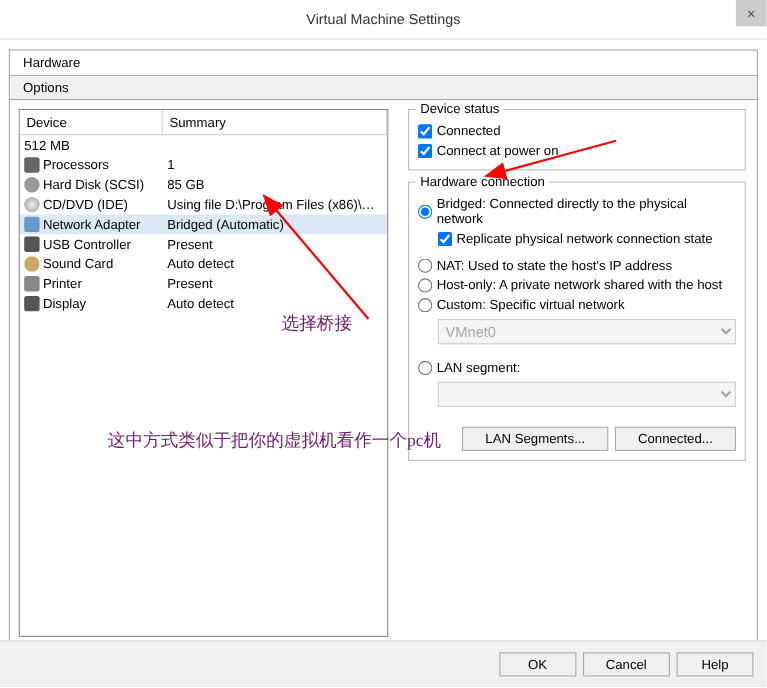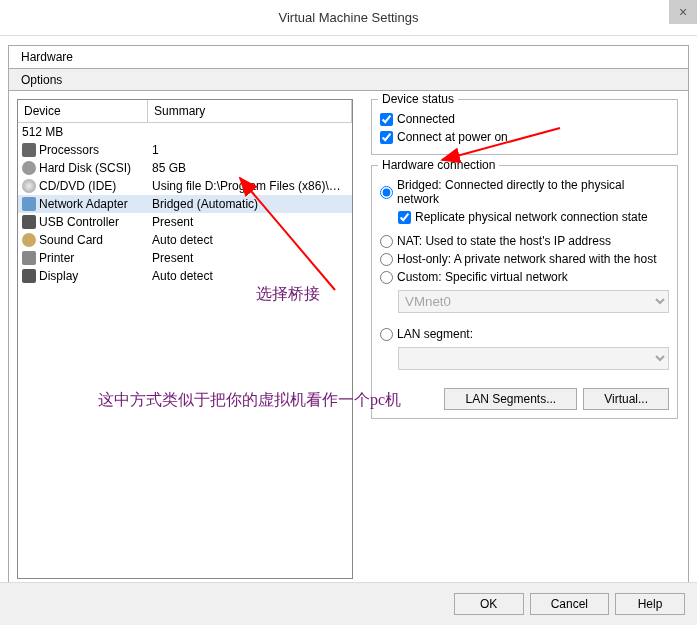--- a/index.html
+++ b/index.html
@@ -177,21 +177,21 @@
       <select class="sel" disabled="">
         <option>VMnet0</option>
       </select>
       <label class="rad-row">
         <input type="radio" name="nc" style="">
         <span>LAN segment:</span>
       </label>
       <select class="sel" disabled=""><option></option></select>
       <div class="btns-right">
         <button class="btn">LAN Segments...</button>
-        <button class="btn">Virtual...</button>
+        <button class="btn">Connected...</button>
       </div>
     </div>
   </div>
 </div>
 
 <div class="footer">
   <button class="btn" style="min-width:70px">OK</button>
   <button class="btn" style="min-width:70px">Cancel</button>
   <button class="btn" style="min-width:70px">Help</button>
 </div>

